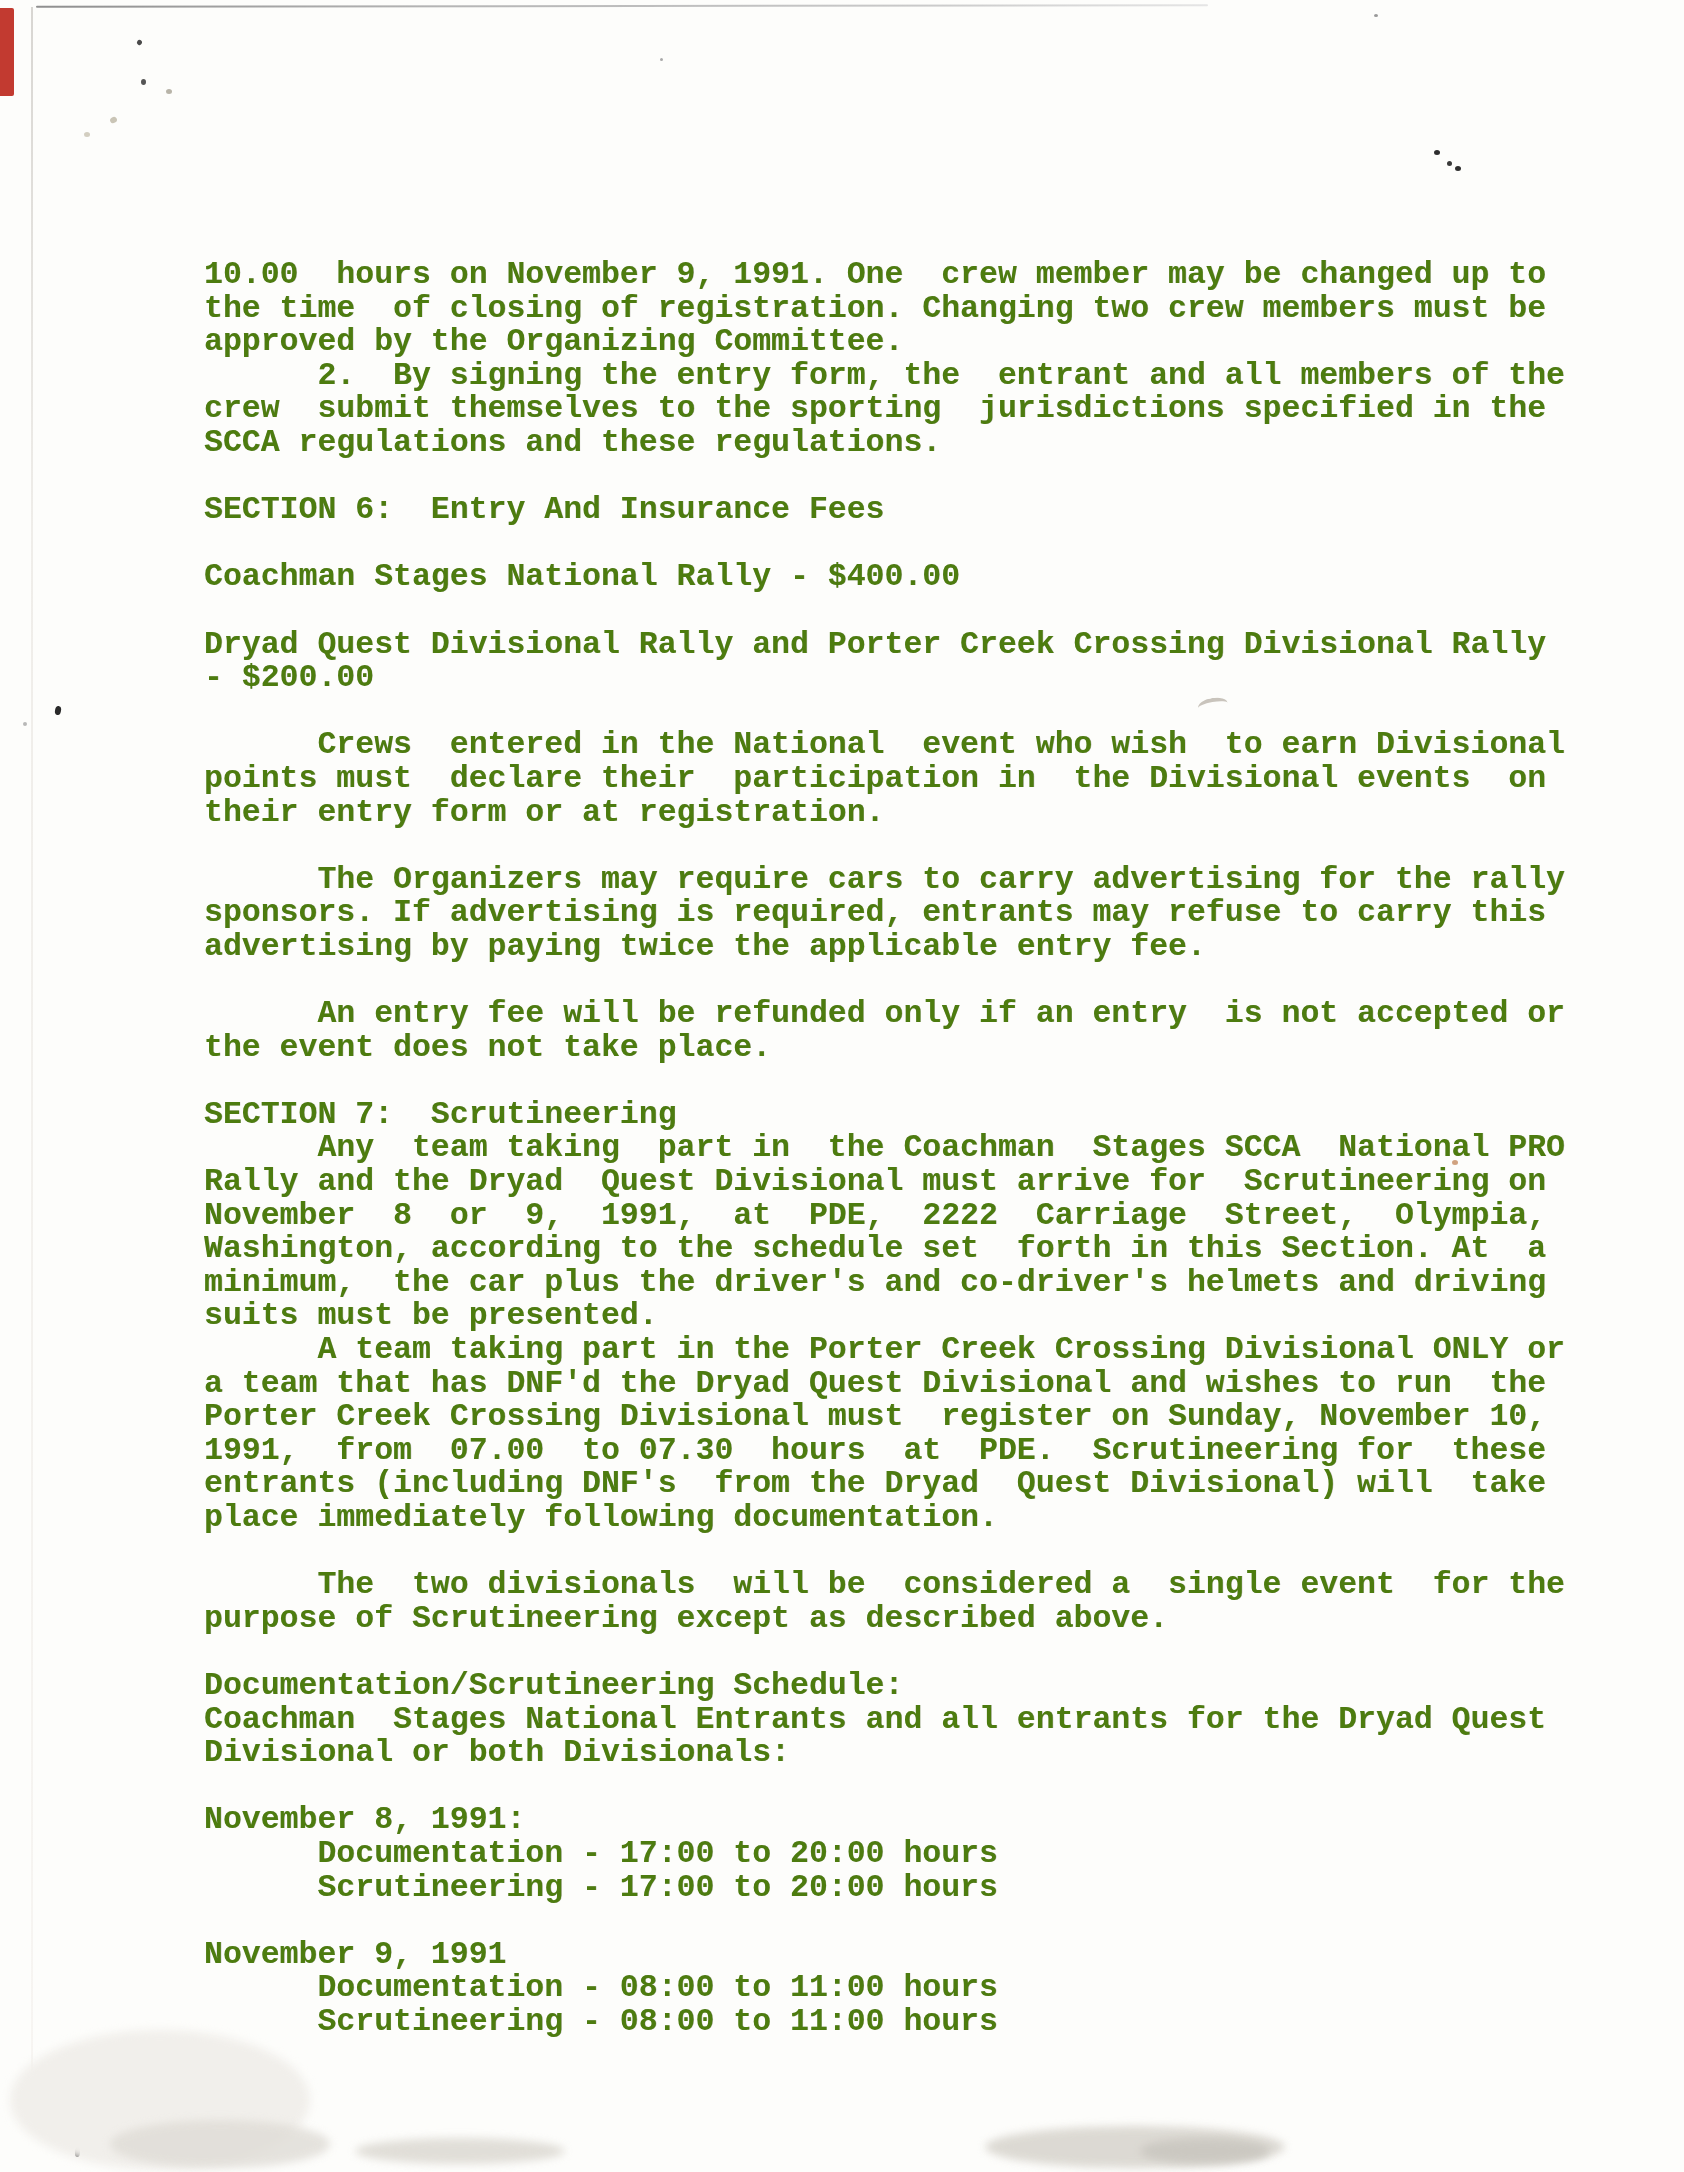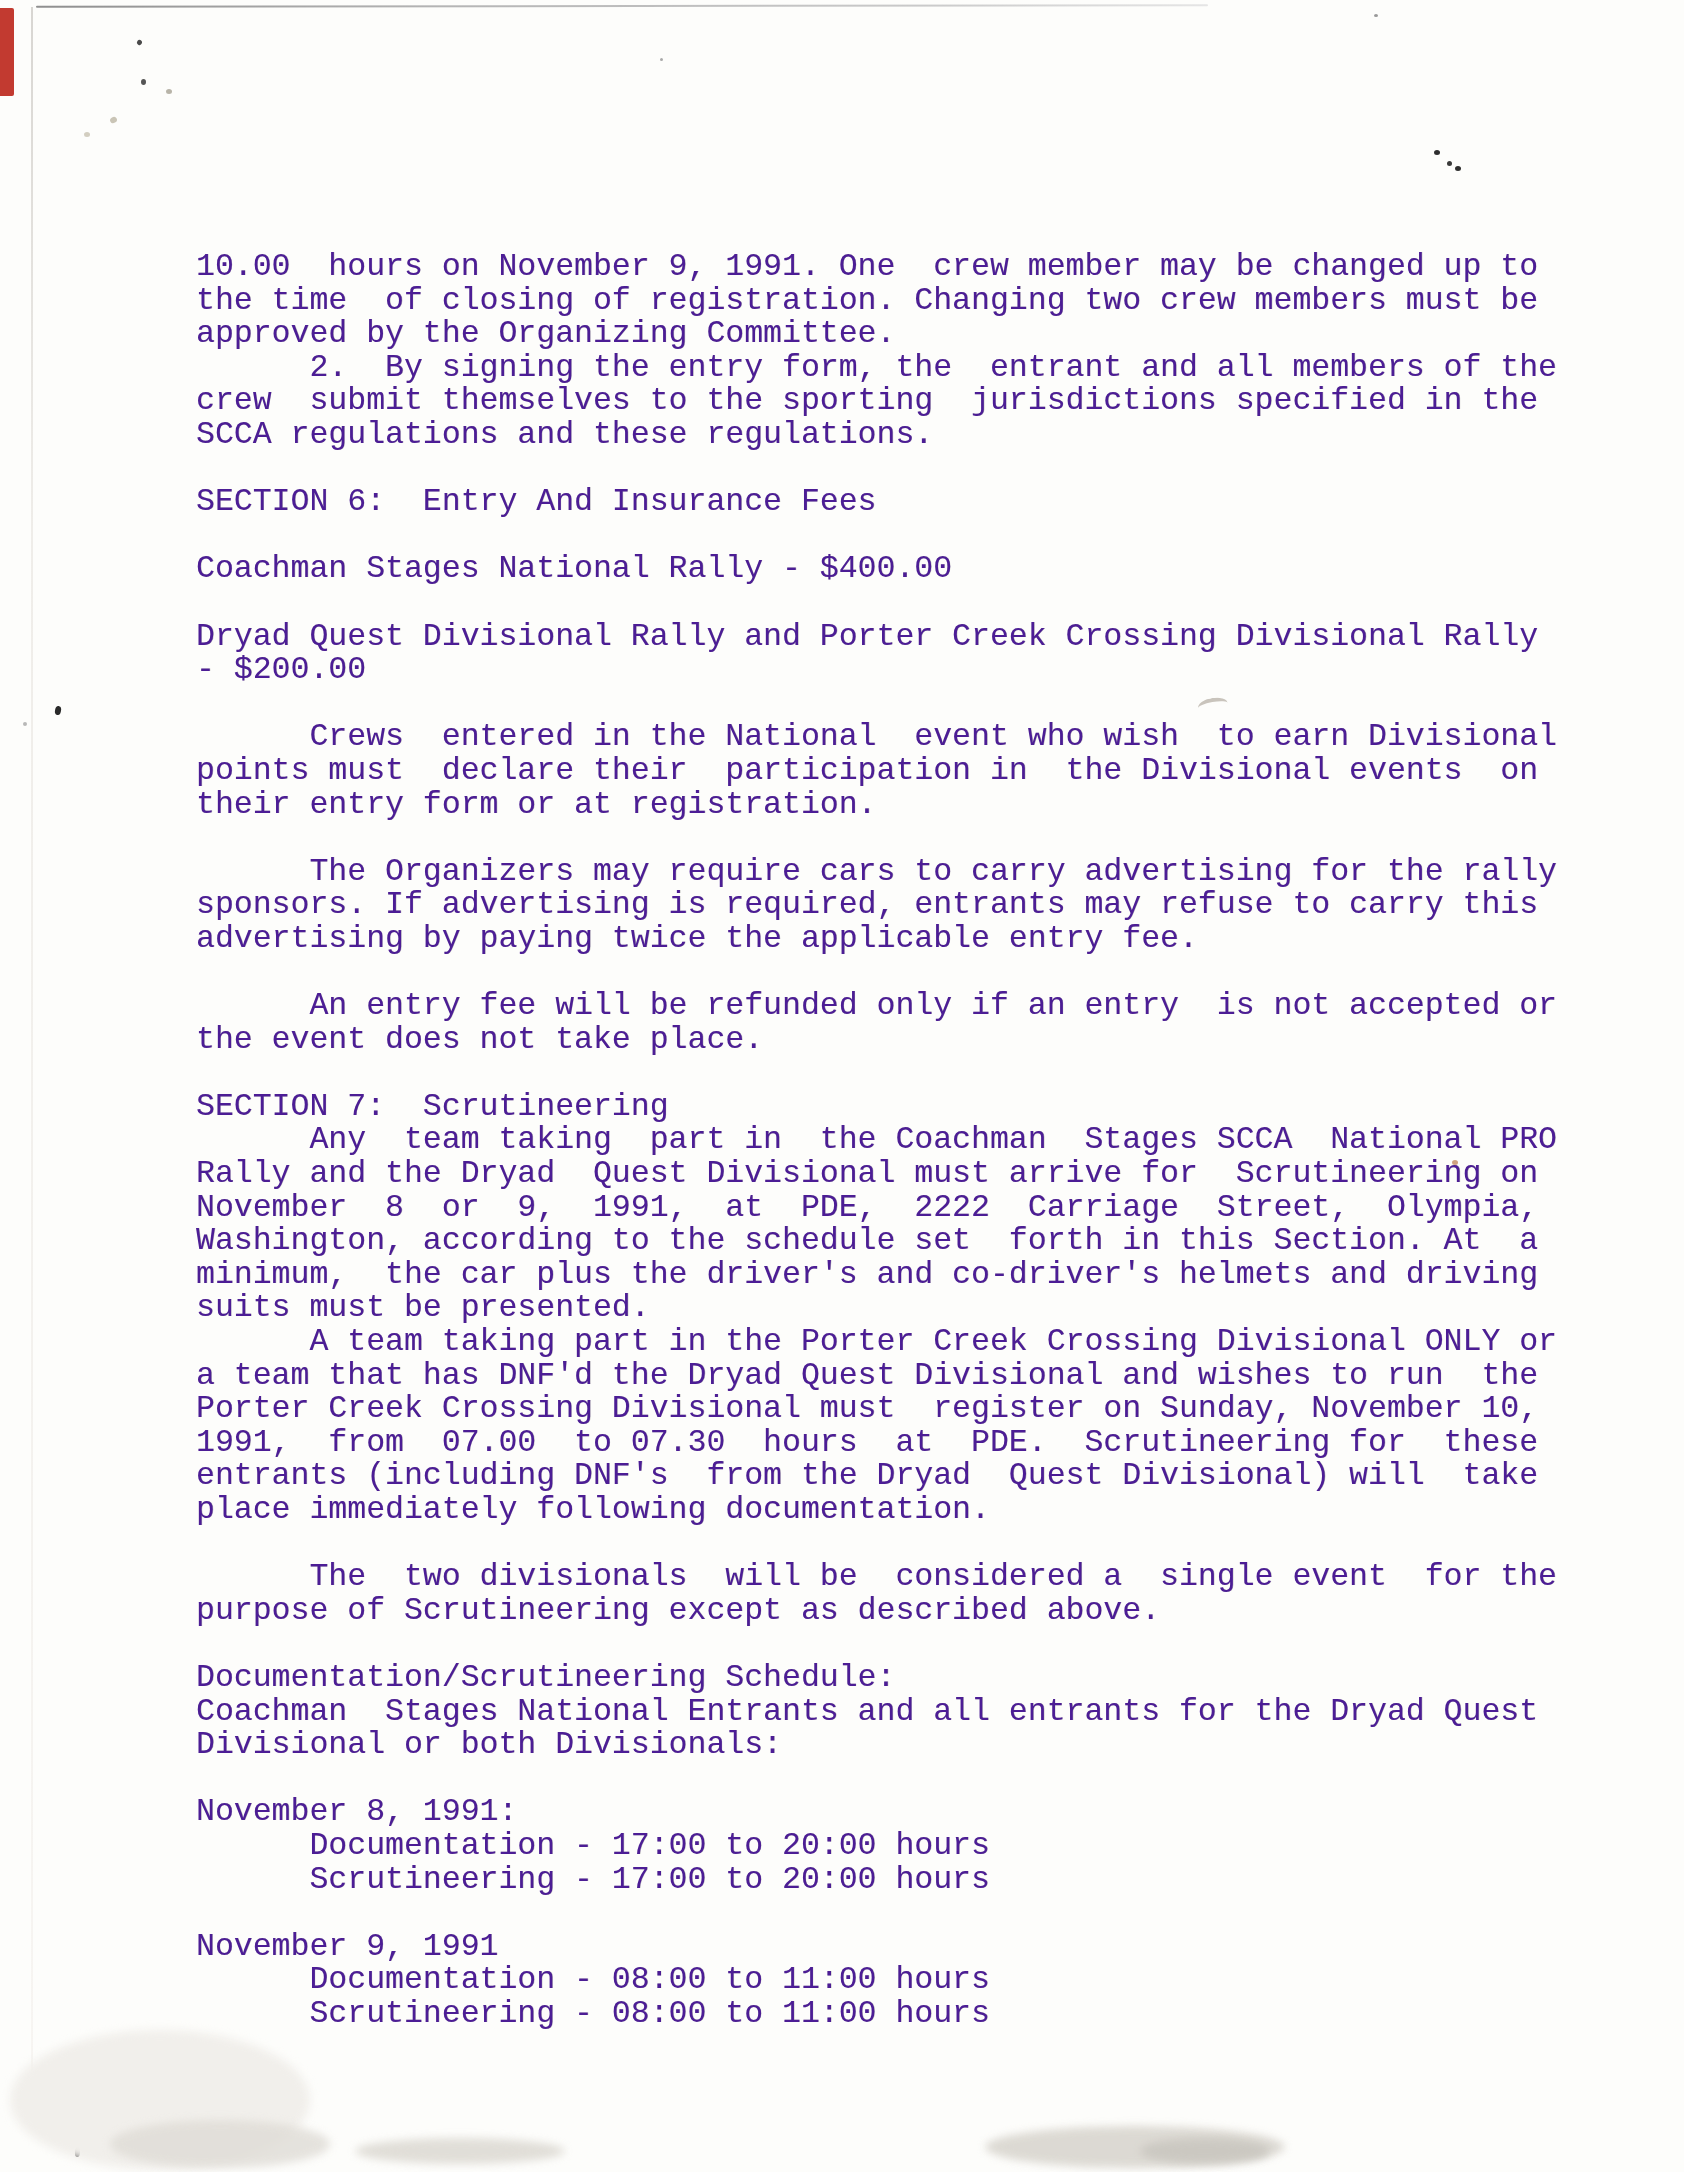--- a/index.html
+++ b/index.html
@@ -13,26 +13,26 @@
     height: 2172px;
     background: #fdfdfb;
     overflow: hidden;
     font-family: "Liberation Mono", "DejaVu Sans Mono", monospace;
   }
   
   .doc {
     position: absolute;
     left: 188px;
     top: 242px;
-    margin: 8px;
+    margin: 16px;
     font-family: "Liberation Mono", "DejaVu Sans Mono", monospace;
-    font-weight: 400;
+    font-weight: 700;
     font-size: 31.5px;
     line-height: 33.6px;
-    color: #4c1d95;
+    color: #4d7c0f;
     white-space: pre;
     text-shadow: 0.4px 0.4px 0 rgba(20,20,20,0.28);
   }
   
   .red-mark {
     position: absolute;
     left: 0; top: 8px;
     width: 14px; height: 88px;
     background: #c23a30;
     border-radius: 0 2px 2px 0;

